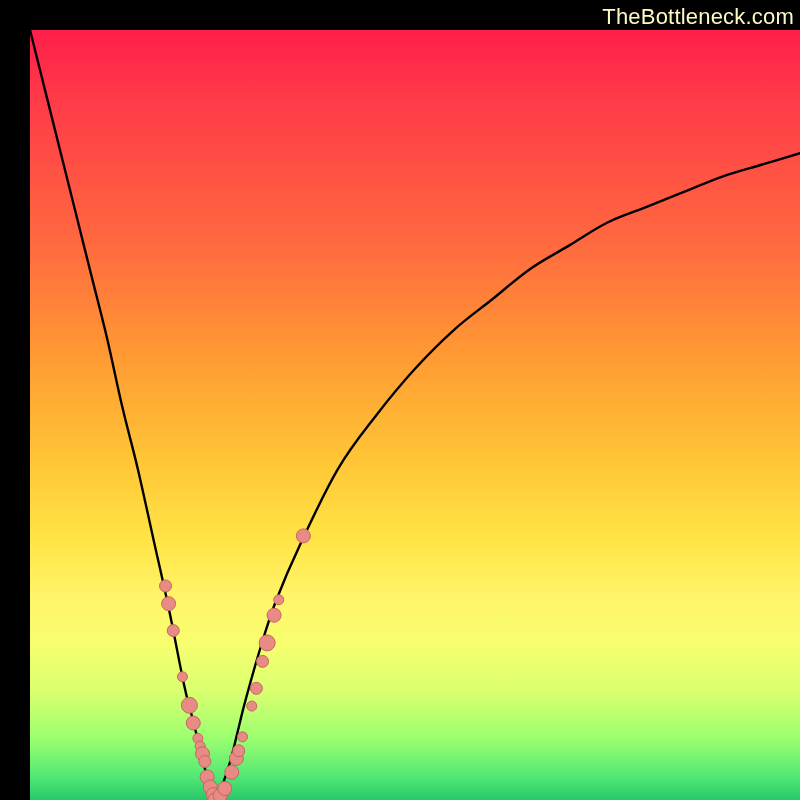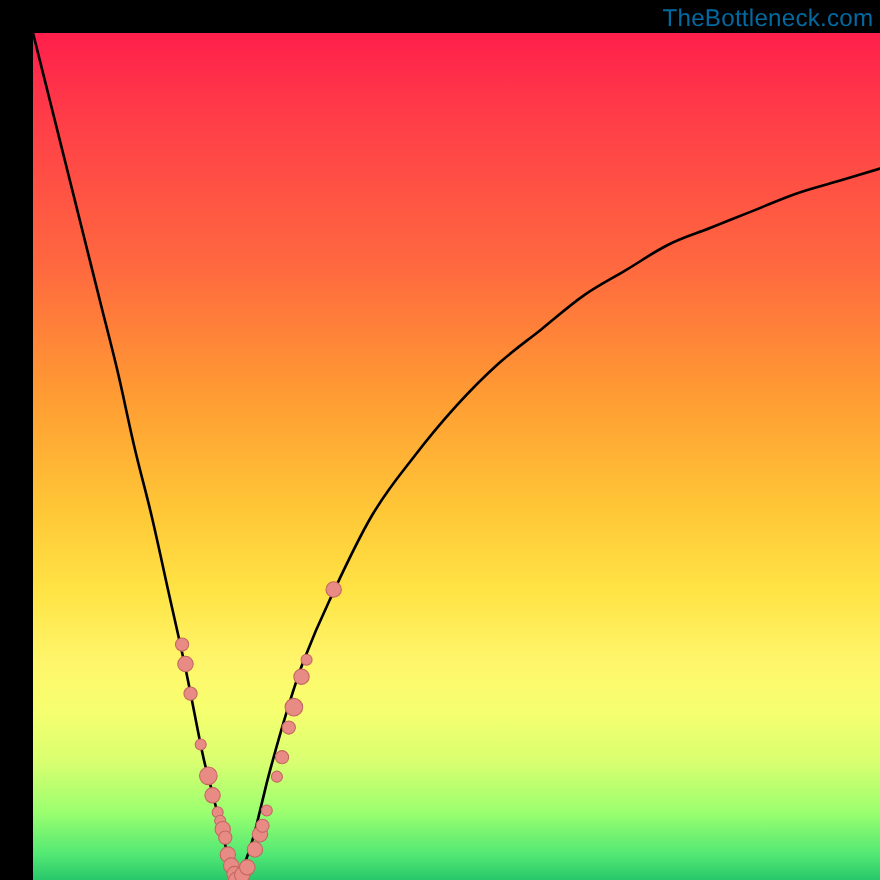--- a/index.html
+++ b/index.html
@@ -36,21 +36,21 @@
       #d9ff70 86%,
       #9bff6f 92%,
       #52e874 97%,
       #28c76a 100%
     );
   }
   .watermark {
     position: absolute;
     top: 4px;
     right: 6px;
-    color: #0369a1;
+    color: #fef9c3;
     font-size: 22px;
     letter-spacing: 0.2px;
     font-weight: 500;
     user-select: none;
   }
   svg.overlay {
     position: absolute;
     left: 0;
     top: 0;
     width: 770px;

